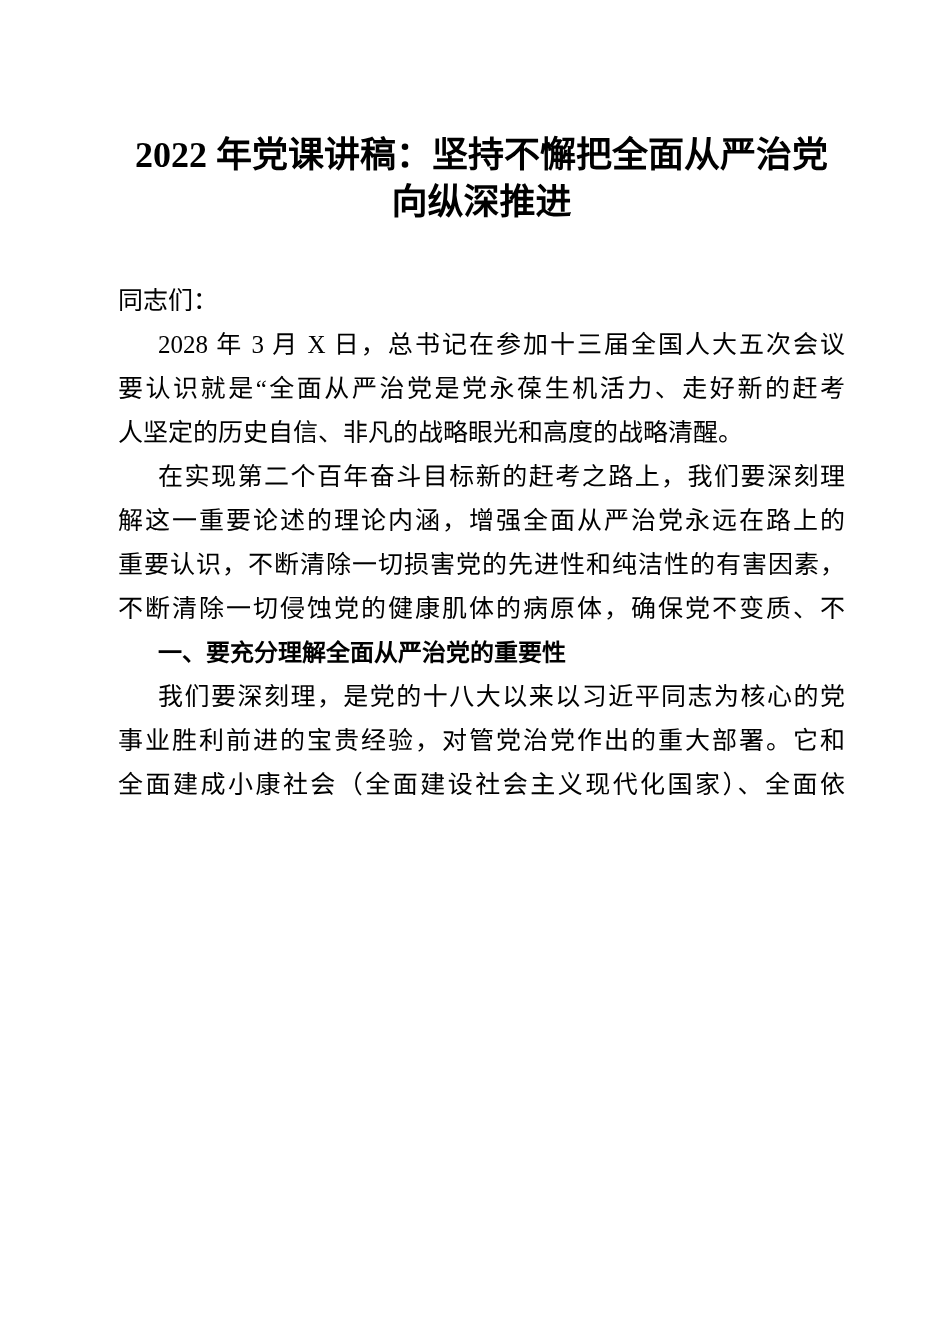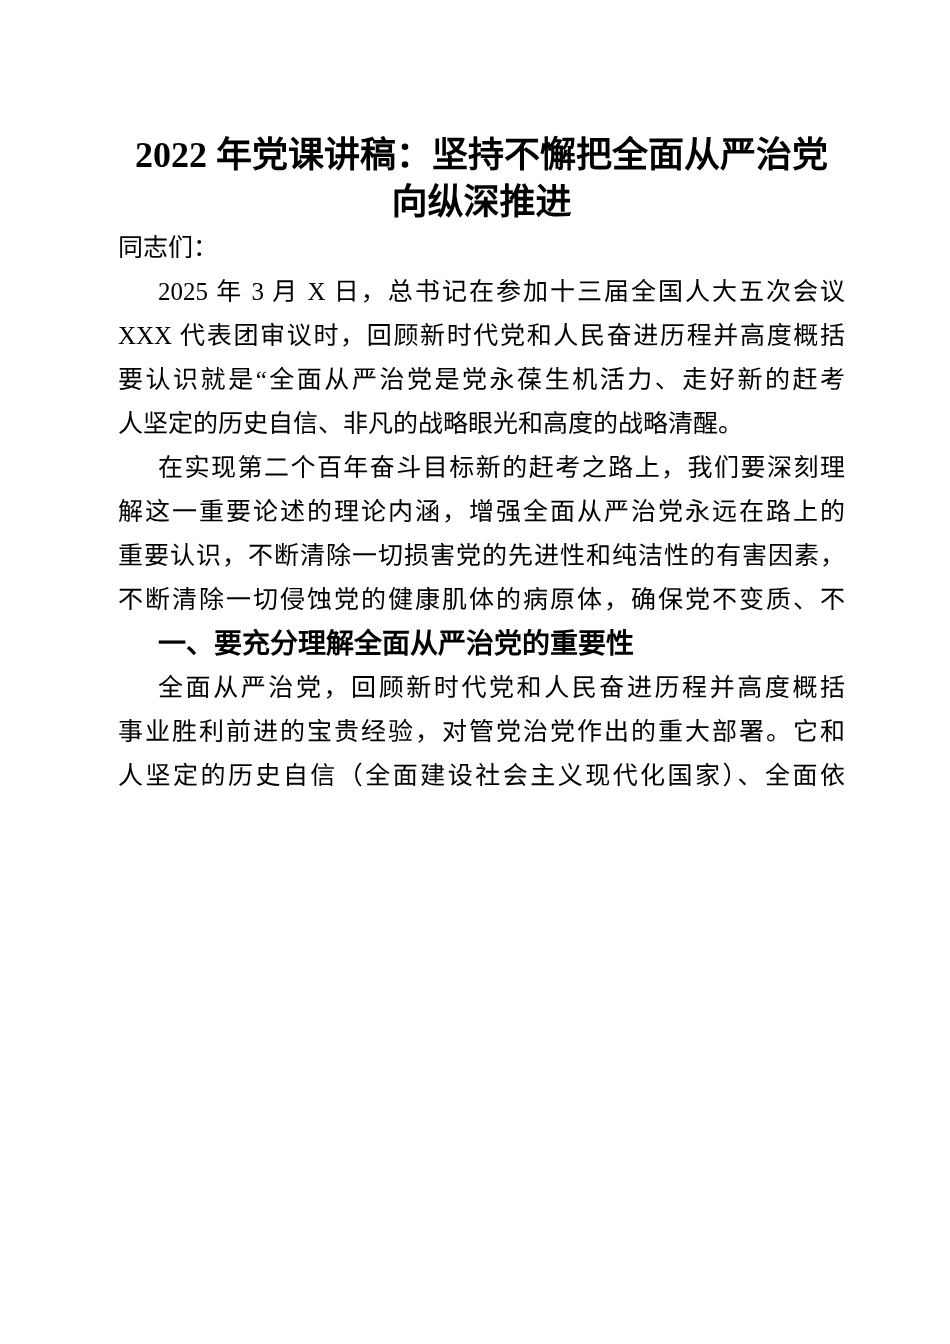--- a/index.html
+++ b/index.html
@@ -26,20 +26,21 @@
   }
   .title {
     width: 727px;
     text-align: center;
     font-size: 36px;
     line-height: 47px;
     font-weight: 700;
     font-family: "Liberation Serif", "DejaVu Serif", serif;
   }
   .body-block {
+    margin-top: 53px;
     width: 727px;
   }
   .line {
     font-size: 25px;
     line-height: 44px;
     height: 44px;
     width: 727px;
     white-space: nowrap;
     font-weight: 400;
   }
@@ -48,49 +49,48 @@
     text-align: justify;
     text-align-last: justify;
     text-justify: distribute;
   }
   .line.indent {
     text-indent: 40px;
   }
   .line.heading {
     font-family: Liberation Sans, sans-serif;
     font-weight: 700;
-    font-size: 28px;
+    font-size: 24px;
   }
 </style>
 </head>
 <body>
 
 <div class="page">
   <div class="text-col">
 
     <div class="title">
       <div class="title-line">2022 年党课讲稿：坚持不懈把全面从严治党</div>
       <div class="title-line">向纵深推进</div>
     </div>
 
     <div class="body-block">
 
       <div class="line">同志们：</div>
 
-      <div class="line fill indent">2025 年 3 月 X 日，总书记在参加十三届全国人大五次会议</div>
-      <div class="line fill">XXX 代表团审议时，回顾新时代党和人民奋进历程并高度概括</div>
+      <div class="line fill indent">2028 年 3 月 X 日，总书记在参加十三届全国人大五次会议</div>
       <div class="line fill">要认识就是“全面从严治党是党永葆生机活力、走好新的赶考</div>
       <div class="line">人坚定的历史自信、非凡的战略眼光和高度的战略清醒。</div>
 
       <div class="line fill indent">在实现第二个百年奋斗目标新的赶考之路上，我们要深刻理</div>
       <div class="line fill">解这一重要论述的理论内涵，增强全面从严治党永远在路上的</div>
       <div class="line fill">重要认识，不断清除一切损害党的先进性和纯洁性的有害因素，</div>
       <div class="line fill">不断清除一切侵蚀党的健康肌体的病原体，确保党不变质、不</div>
 
       <div class="line heading indent">一、要充分理解全面从严治党的重要性</div>
 
-      <div class="line fill indent">全面从严治党，回顾新时代党和人民奋进历程并高度概括</div>
+      <div class="line fill indent">我们要深刻理，是党的十八大以来以习近平同志为核心的党</div>
       <div class="line fill">事业胜利前进的宝贵经验，对管党治党作出的重大部署。它和</div>
-      <div class="line fill">人坚定的历史自信（全面建设社会主义现代化国家）、全面依</div>
+      <div class="line fill">全面建成小康社会（全面建设社会主义现代化国家）、全面依</div>
 
     </div>
   </div>
 </div>
 
 </body></html>

